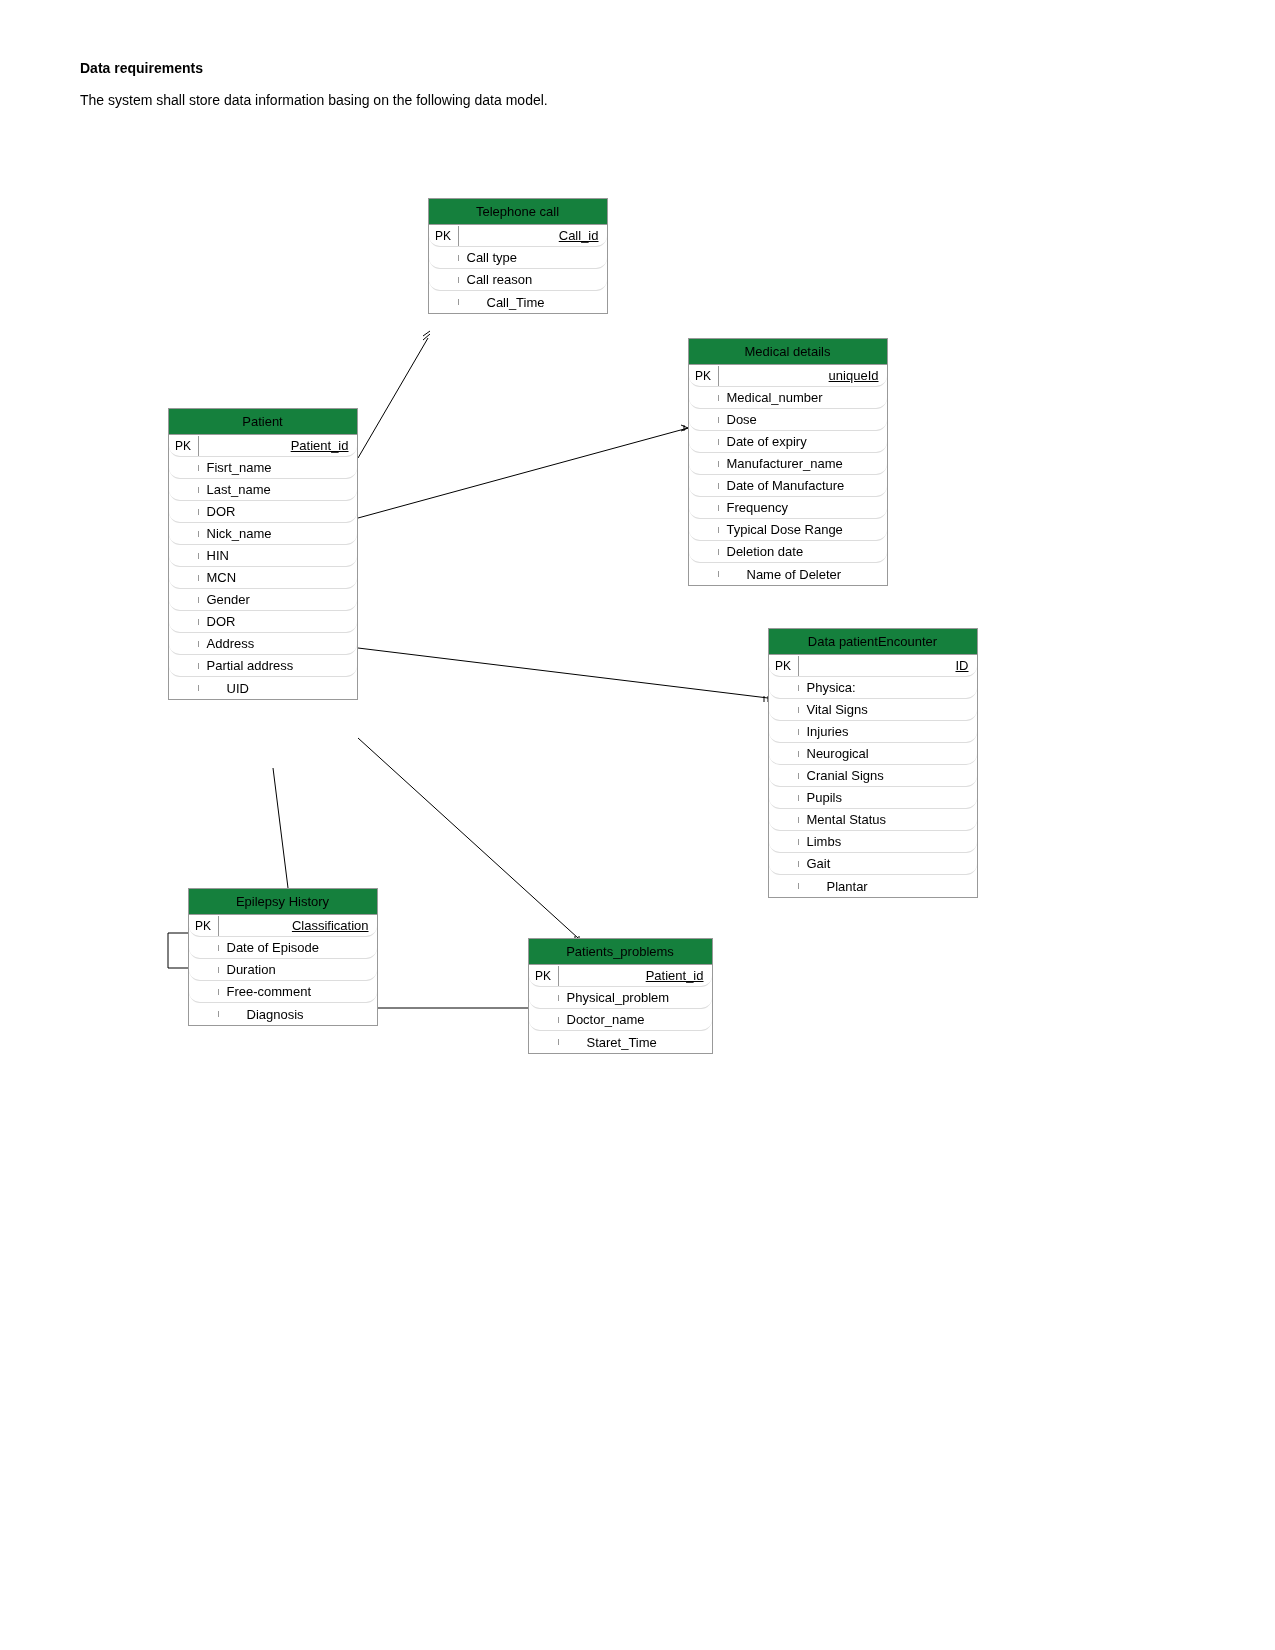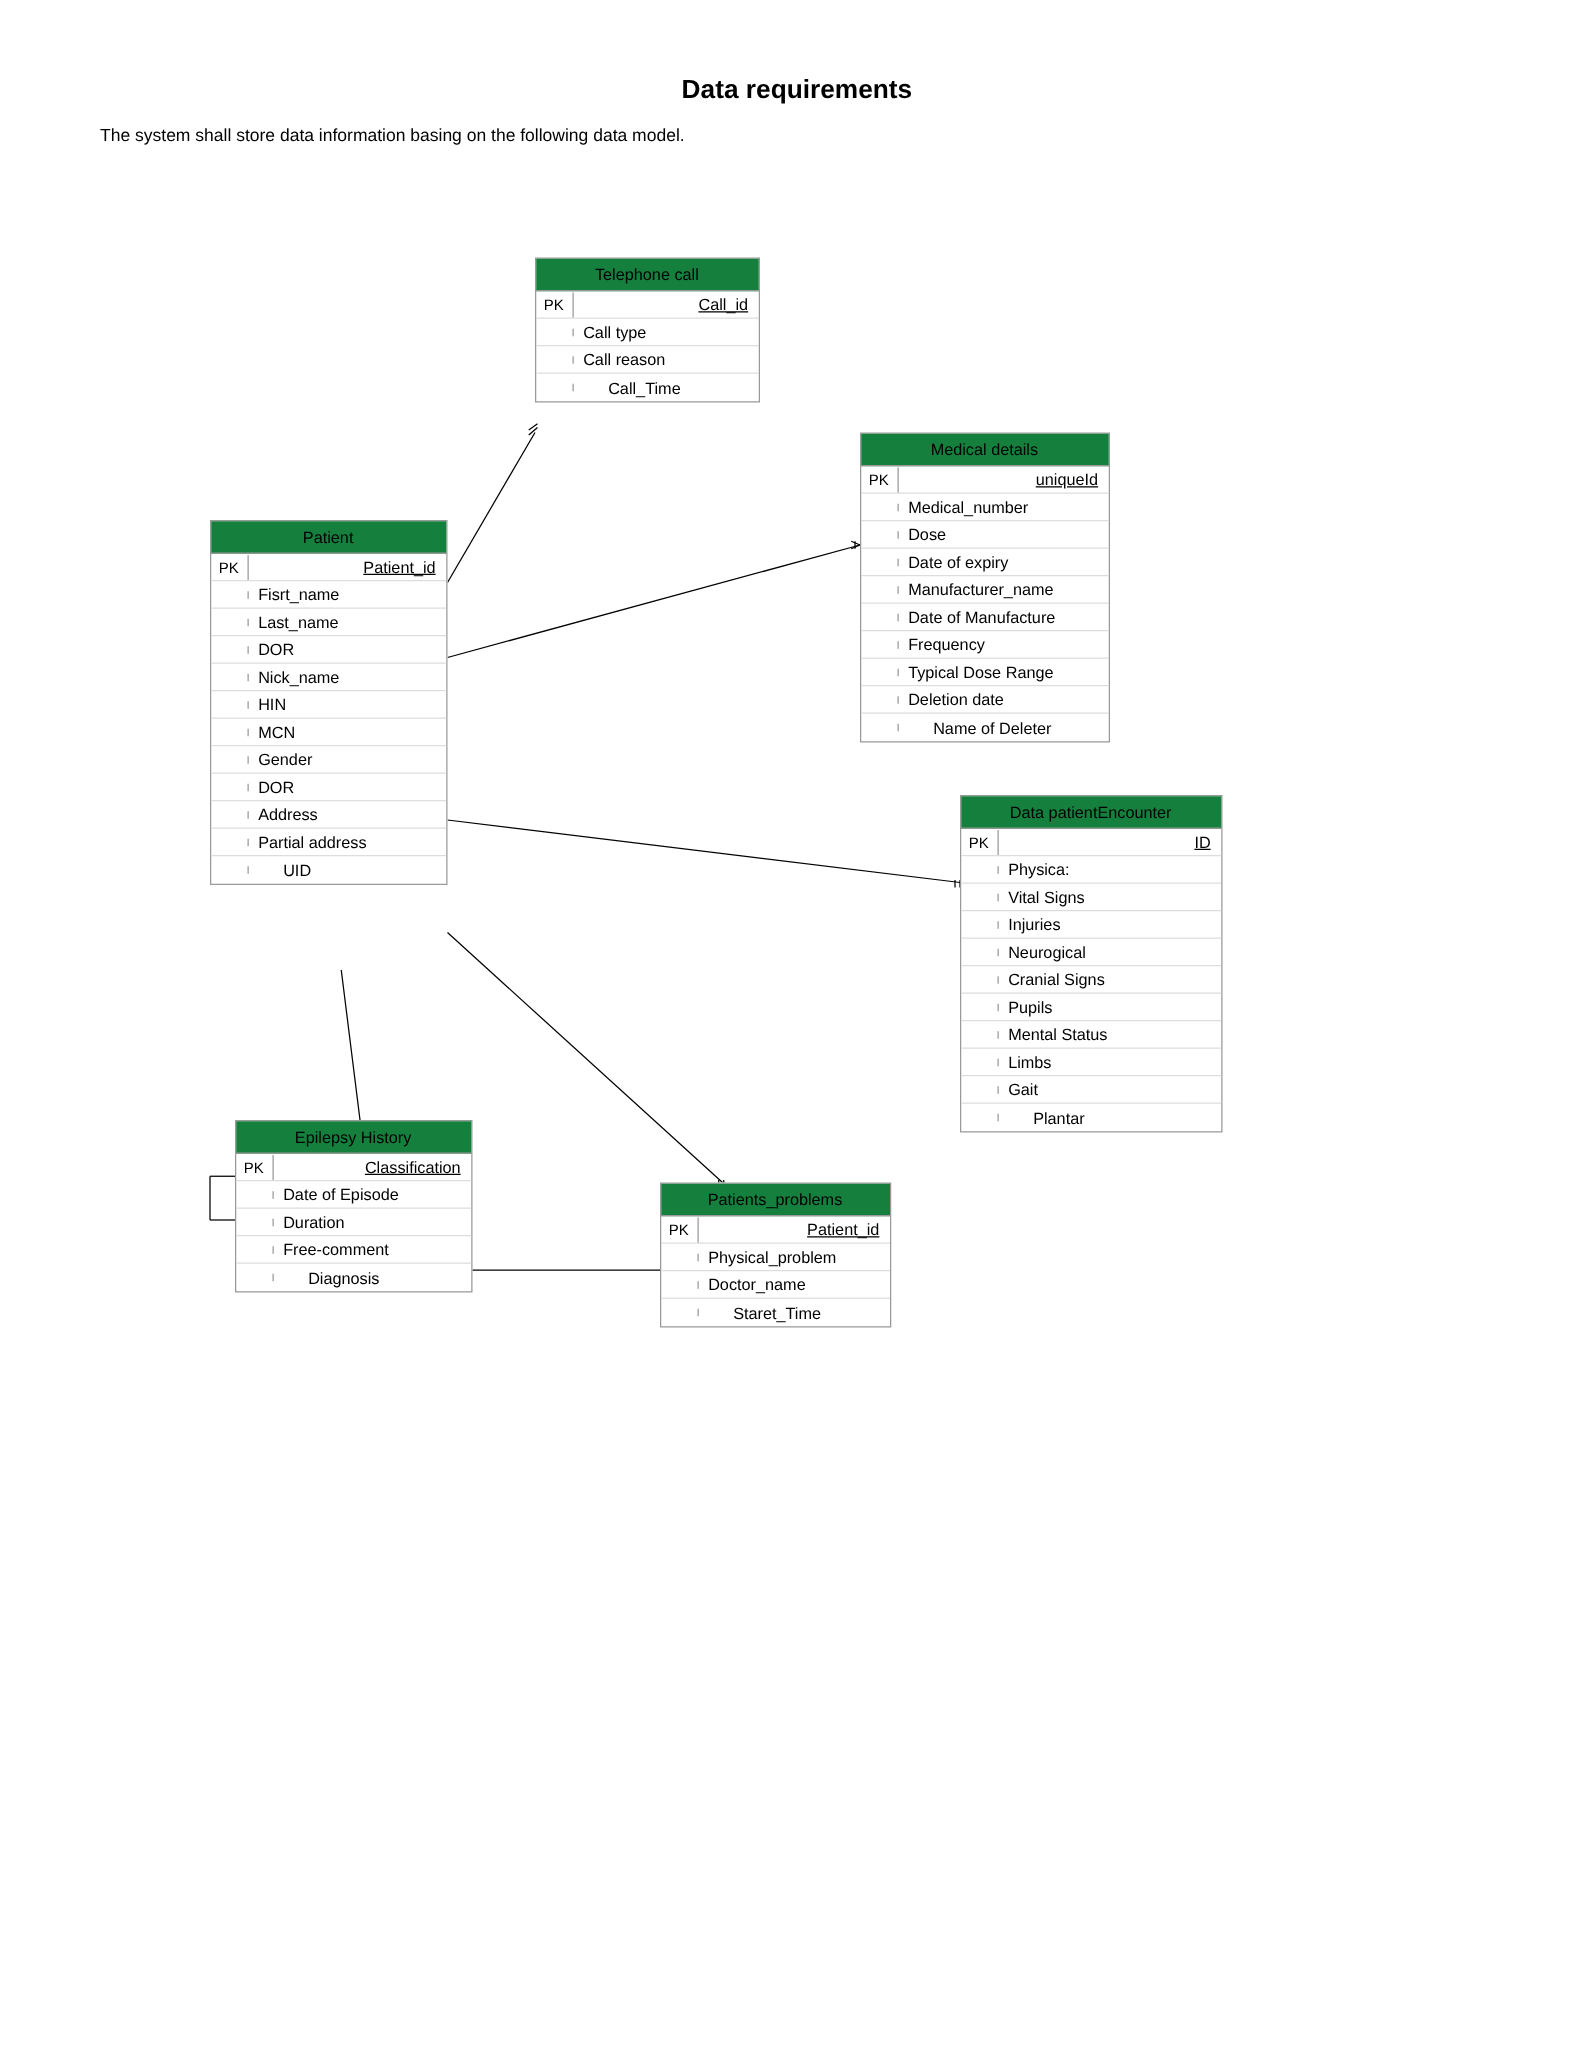--- a/index.html
+++ b/index.html
@@ -8,23 +8,22 @@
       font-family: Arial, sans-serif;
       font-size: 14px;
       color: #000;
       width: 1275px;
       min-height: 1650px;
       padding: 60px 80px;
     }
 
     .section-title {
       font-weight: bold;
-      font-size: 21px;
+      font-size: 14px;
       margin-bottom: 16px;
-      text-align: center;
     }
 
     .intro-text {
       font-size: 14px;
       margin-bottom: 30px;
     }
 
     .diagram-container {
       position: relative;
       width: 1100px;
@@ -46,20 +45,21 @@
       font-size: 13px;
       font-weight: normal;
       border-bottom: 1px solid #999;
     }
 
     .entity-row {
       display: flex;
       border-bottom: 1px solid #ddd;
       min-height: 22px;
       align-items: center;
+      border-radius: 11px;
     }
 
     .entity-row:last-child {
       border-bottom: none;
       gap: 20px;
     }
 
     .pk-cell {
       width: 30px;
       min-width: 30px;

